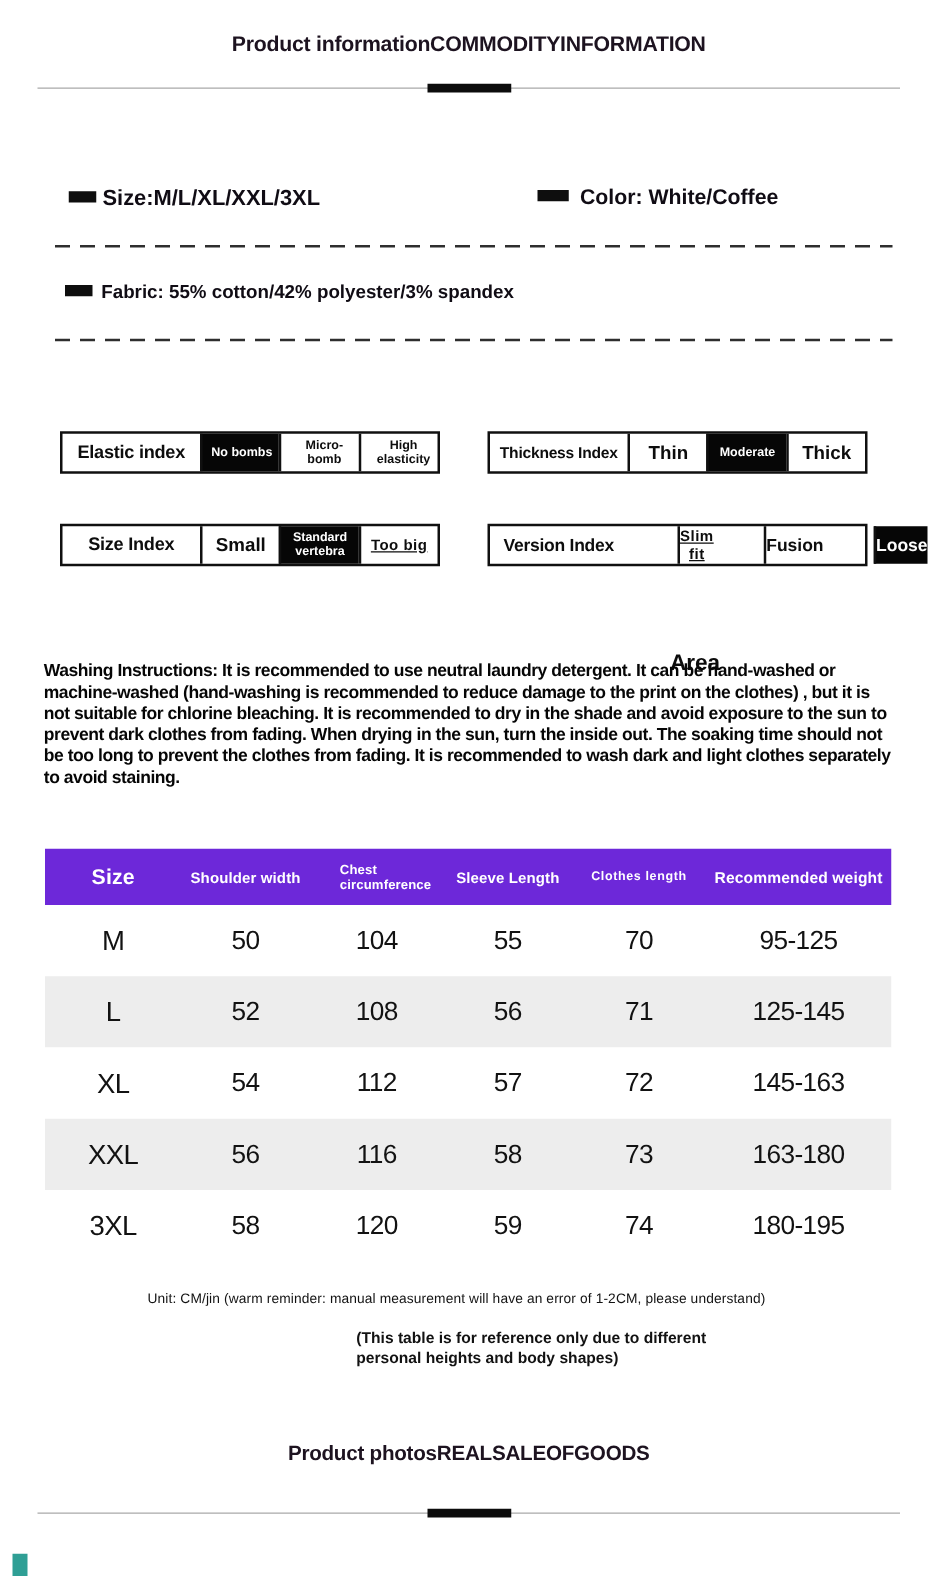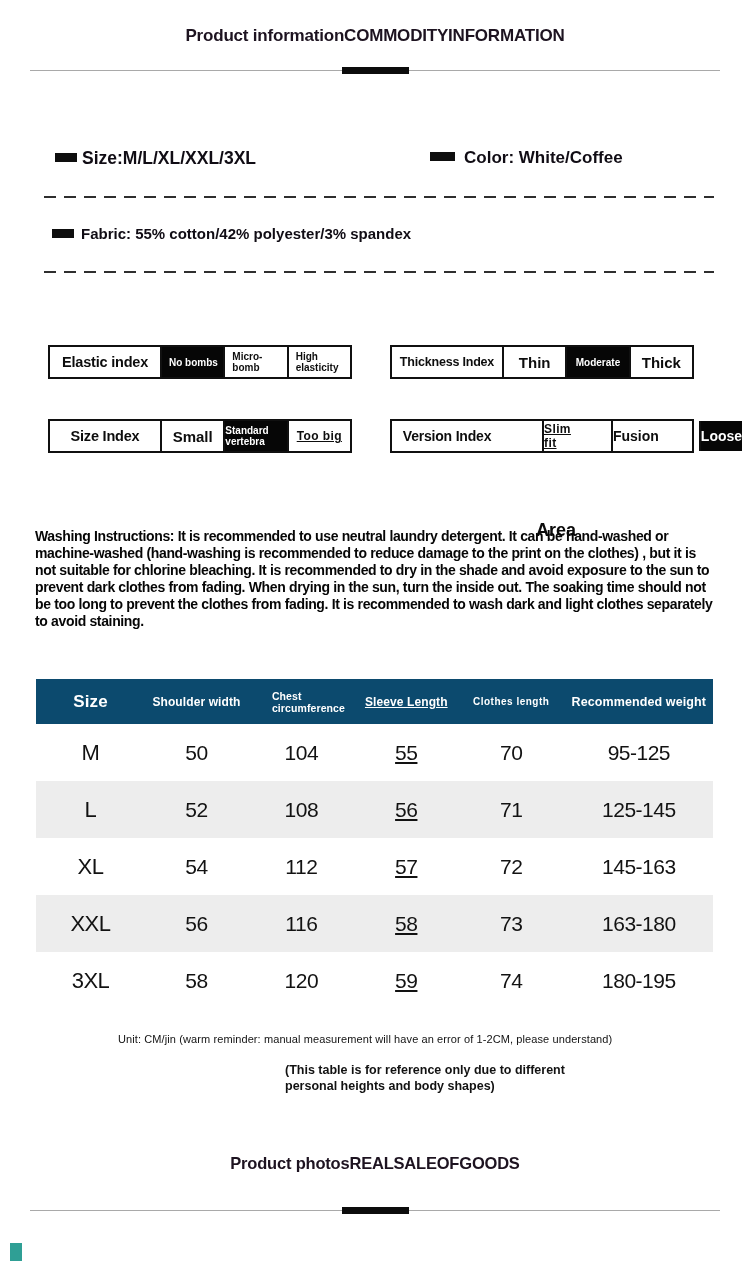--- a/index.html
+++ b/index.html
@@ -34,38 +34,38 @@
   .h1{top:196px;} .h2{top:271px;}
   
   .idx-table{position:absolute;width:300px;height:30px;border:2px solid #101010;display:flex;background:#fff;}
   .it-1{left:48px;top:345px;} .it-2{left:390px;top:345px;}
   .it-3{left:48px;top:419px;} .it-4{left:390px;top:419px;gap:40px;}
   .idx-table .lbl{flex:0 0 110px;display:flex;align-items:center;justify-content:center;
     font-weight:bold;font-size:14.5px;color:#0d0d0d;letter-spacing:-0.2px;}
   .it-2 .lbl{font-size:12.5px;}
   .it-4 .lbl{font-size:14px;}
   .idx-table .opt{flex:1 1 0;border-left:2px solid #101010;display:flex;align-items:center;
-    justify-content:center;font-weight:bold;color:#0d0d0d;text-align:left;}
+    justify-content:center;font-weight:bold;color:#0d0d0d;text-align:center;}
   .idx-table .opt.active{background:#060606;color:#ffffff;}
   .opt-sm{font-size:10px;line-height:11px;}
   .opt-left{justify-content:flex-start !important;text-align:right;padding-left:7px;}
   .opt-lg{font-size:15px;}
   .opt-md{font-size:12px;letter-spacing:0.4px;text-decoration:underline;}
   .opt-f{font-size:14px;}
   
   .area-label{position:absolute;left:536px;top:520px;font-size:18px;font-weight:bold;color:#0b0b0b;}
   
   .wash{position:absolute;left:35px;top:528px;width:678px;font-size:14px;font-weight:bold;
     line-height:17px;color:#060606;letter-spacing:-0.35px;}
   
   .size-chart{position:absolute;left:36px;top:679px;width:677px;}
-  .sc-head{display:flex;background:#0c4a6e;color:#ffffff;height:45px;align-items:center;}
+  .sc-head{display:flex;background:#6d28d9;color:#ffffff;height:45px;align-items:center;}
   .sc-cell{display:flex;align-items:center;justify-content:center;text-align:center;}
   .c0{flex:0 0 16.1%;} .c1{flex:0 0 15.2%;} .c2{flex:0 0 15.8%;}
-  .c3{flex:0 0 15.2%;text-decoration:underline;} .c4{flex:0 0 15.8%;} .c5{flex:1 1 auto;}
+  .c3{flex:0 0 15.2%;} .c4{flex:0 0 15.8%;} .c5{flex:1 1 auto;}
   .sc-head .sc-cell{font-weight:bold;font-size:12px;letter-spacing:0.1px;}
   .sc-head .c0{font-size:17px;}
   .sc-head .c2{font-size:10.5px;line-height:12px;text-align:left;justify-content:flex-start;padding-left:24px;box-sizing:border-box;}
   .sc-head .c4{font-size:10px;letter-spacing:0.5px;}
   .sc-head .c5{font-size:12.5px;}
   .sc-row{display:flex;height:57px;background:#ffffff;color:#121212;}
   .sc-row.alt{background:#ededed;}
   .sc-row .sc-cell{font-size:21px;font-weight:normal;letter-spacing:-0.5px;}
   .sc-row .c0{font-size:22px;}
   

